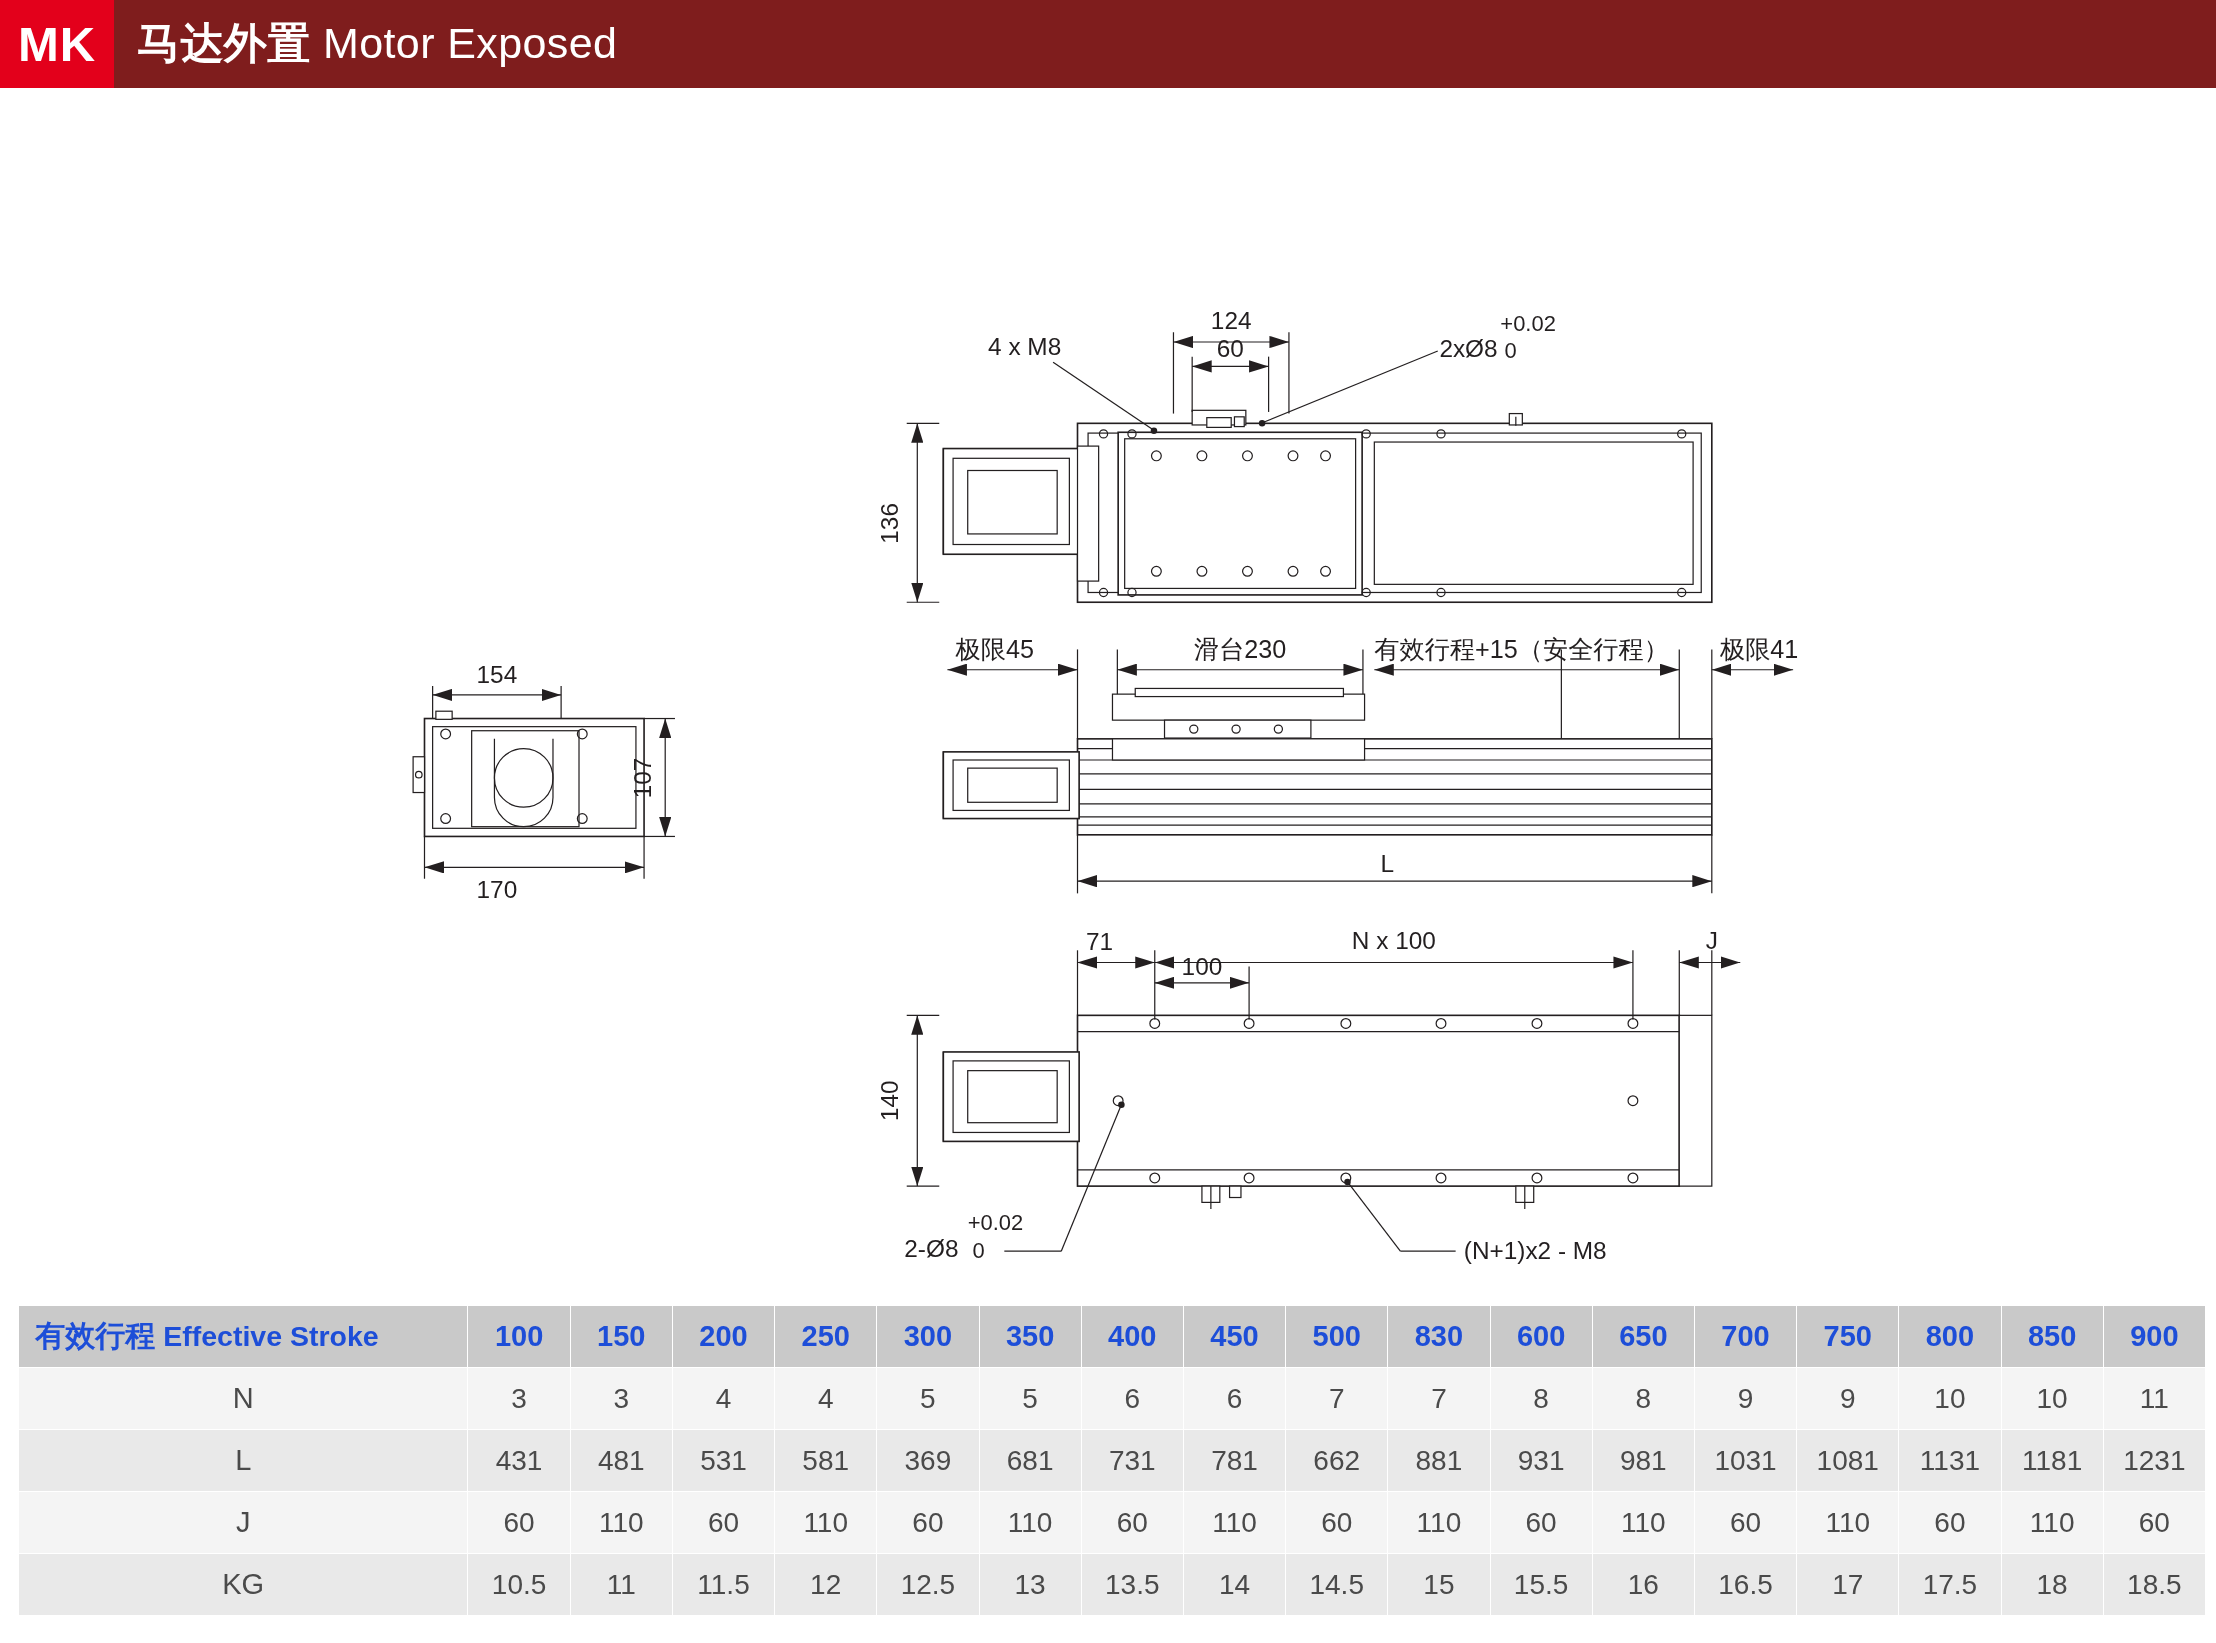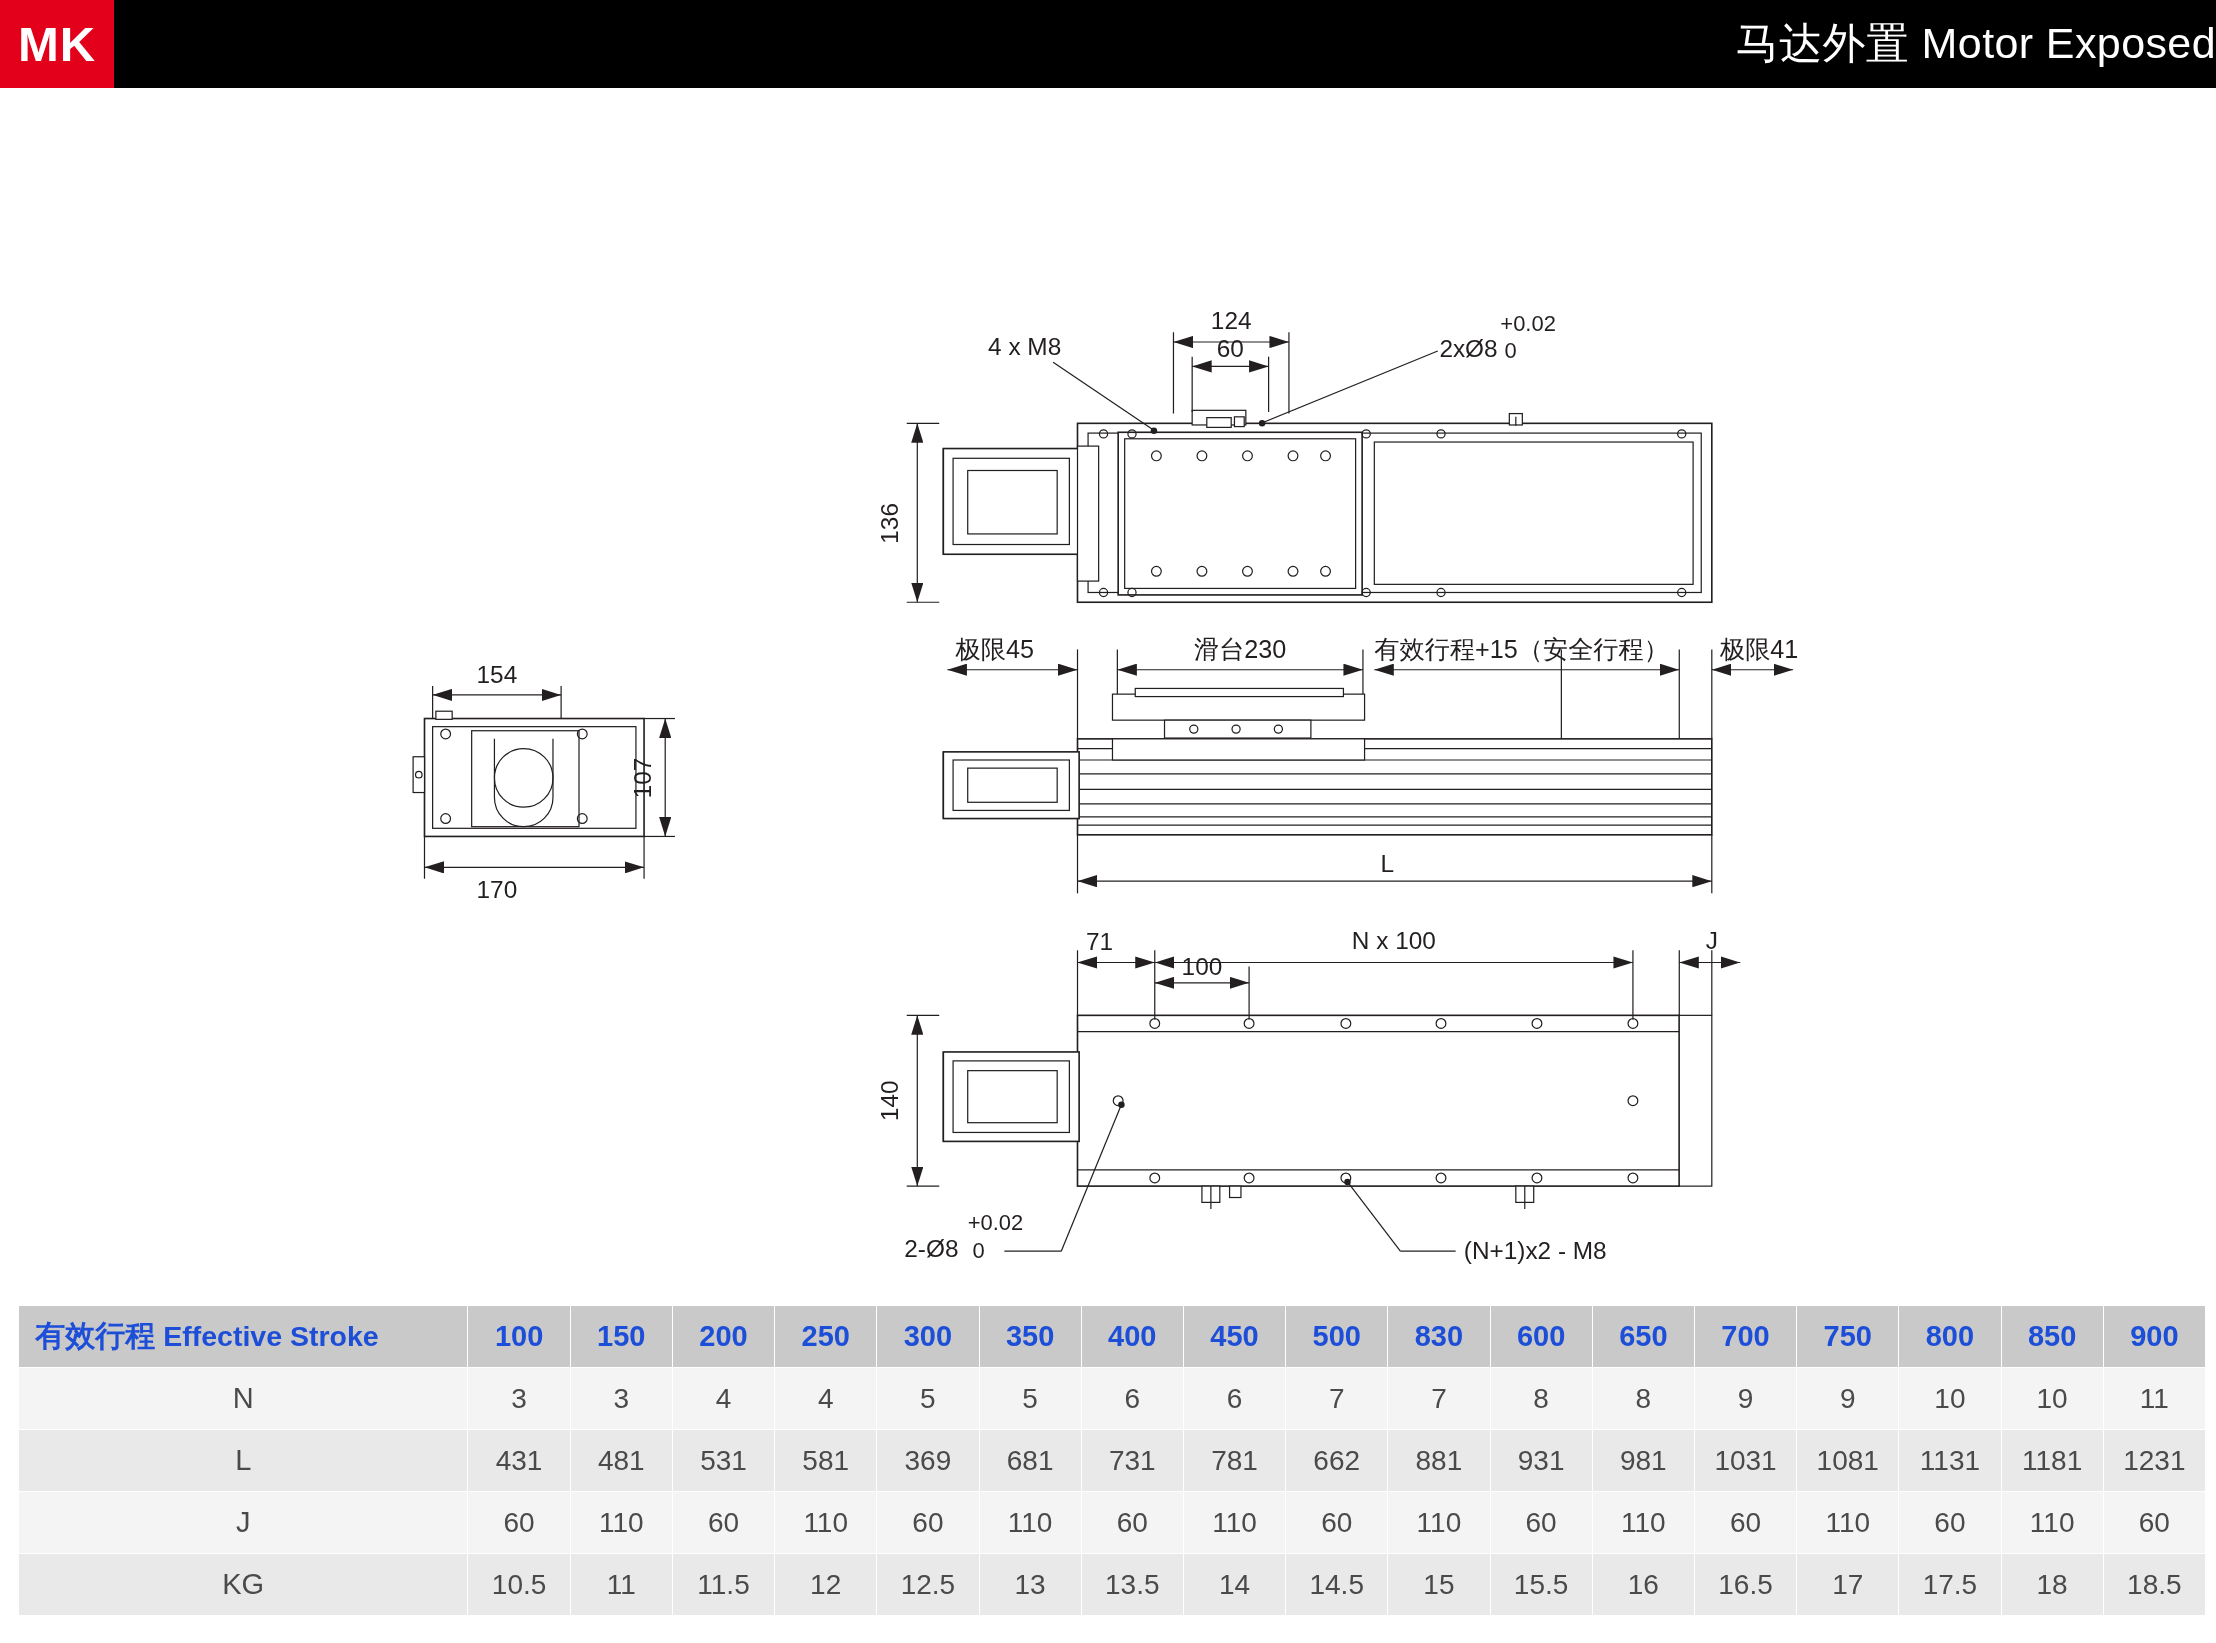--- a/index.html
+++ b/index.html
@@ -9,33 +9,33 @@
     background: #ffffff;
     font-family: "Liberation Sans", sans-serif;
     color: #231f20;
     position: relative;
     overflow: hidden;
   }
 
   
   .header {
     position: absolute; left:0; top:0; width: 2216px; height: 88px;
-    background: #000000;
-    display: flex; align-items: center; justify-content: space-between;
+    background: #7f1d1d;
+    display: flex; align-items: center;
   }
   .header .mk-badge {
     width: 114px; height: 88px; background: #e3001b;
     display: flex; align-items: center; justify-content: center;
     color: #ffffff; font-size: 49px; font-weight: bold; letter-spacing: 0.8px;
   }
   .header .title {
     color: #ffffff; font-size: 43px; font-weight: 400;
     padding-left: 23px; letter-spacing: 0.4px; white-space: nowrap;
   }
-  .header .title .cn { font-weight: 400; margin-top: 32px; }
+  .header .title .cn { font-weight: 700; margin-top: 32px; }
 
   
   .drawing {
     position: absolute; left: 0; top: 88px; width: 2216px; height: 1196px;
     background: #ffffff;
   }
   .drawing svg { display:block; }
 
   
   .spec-table {

